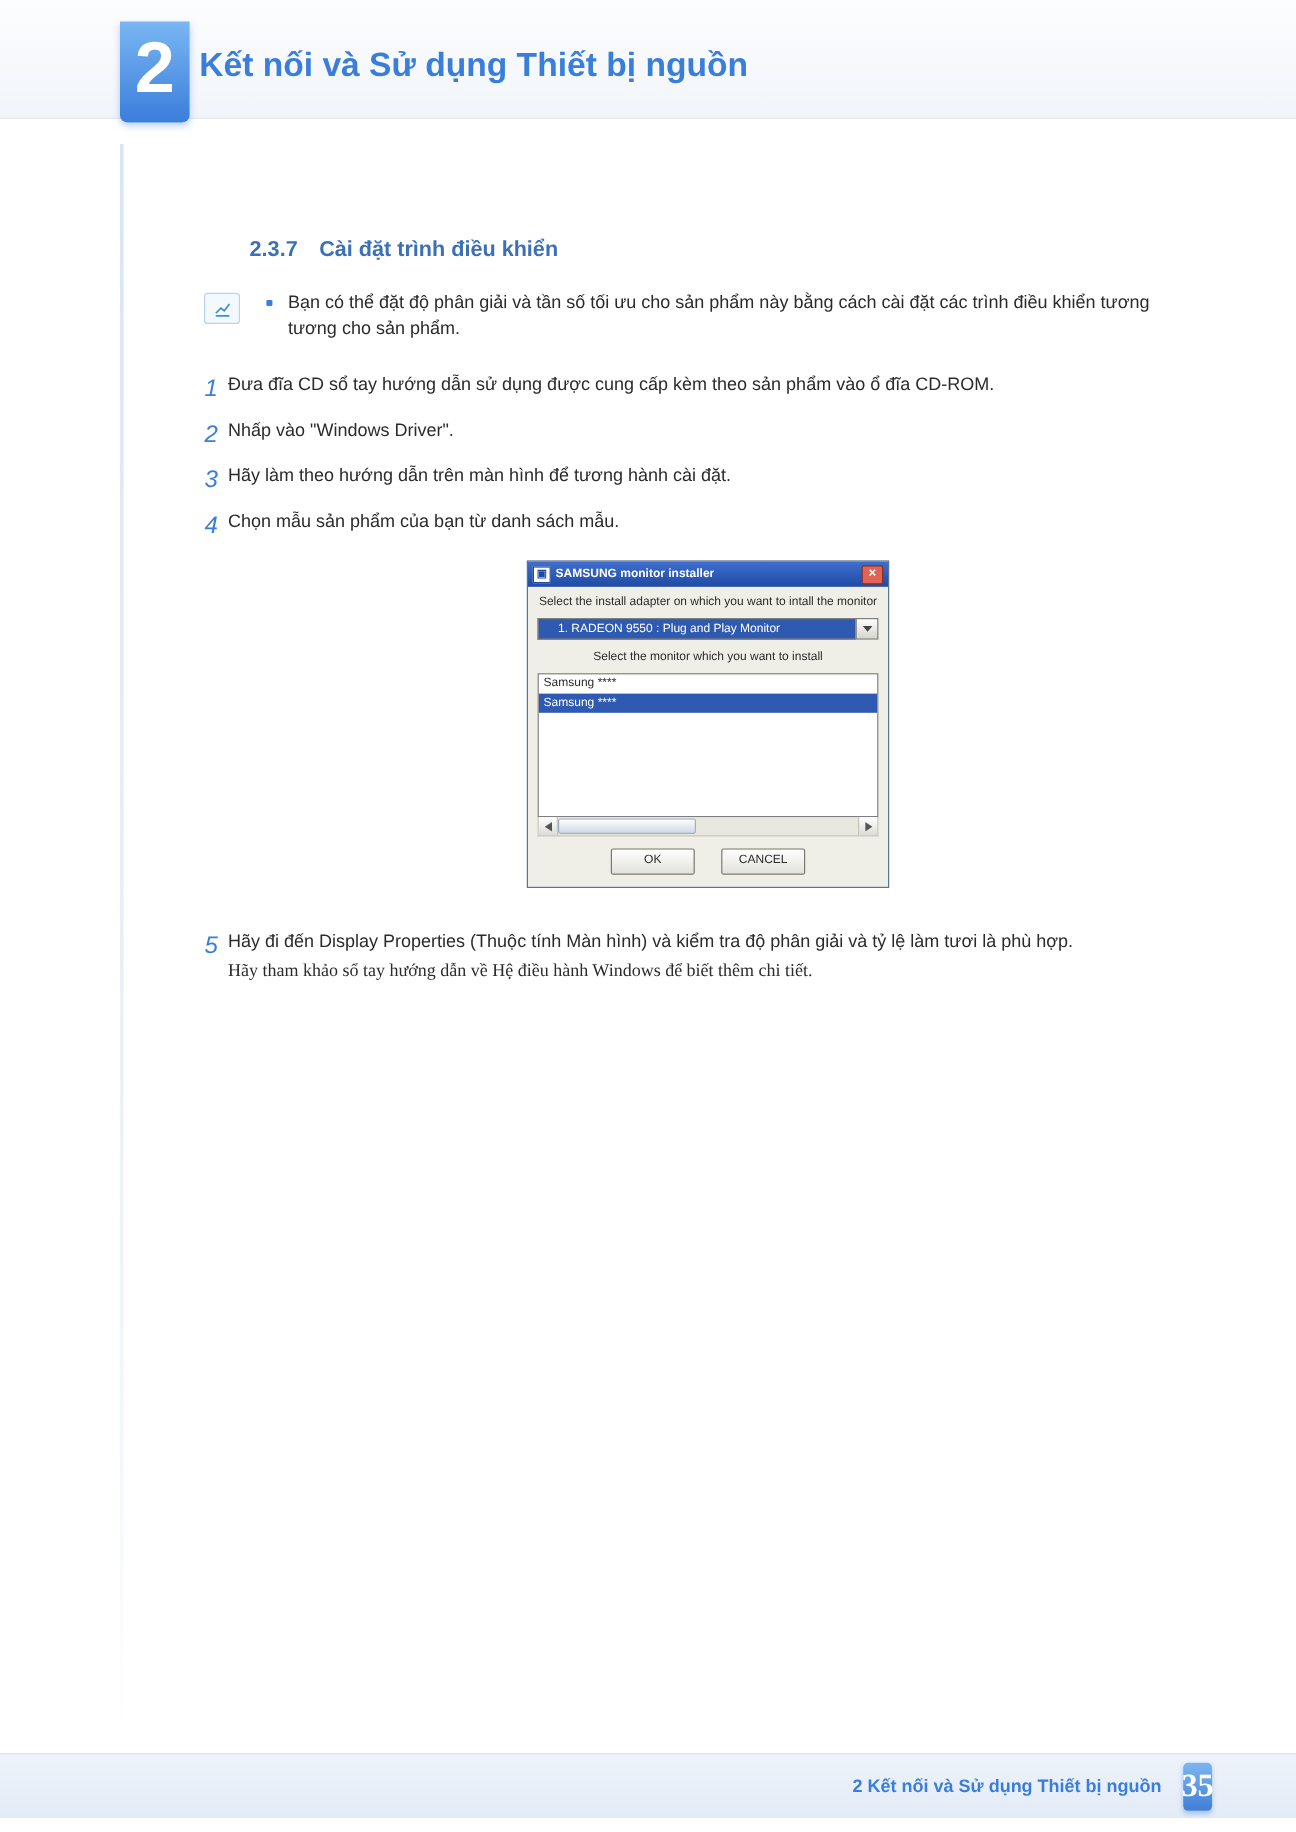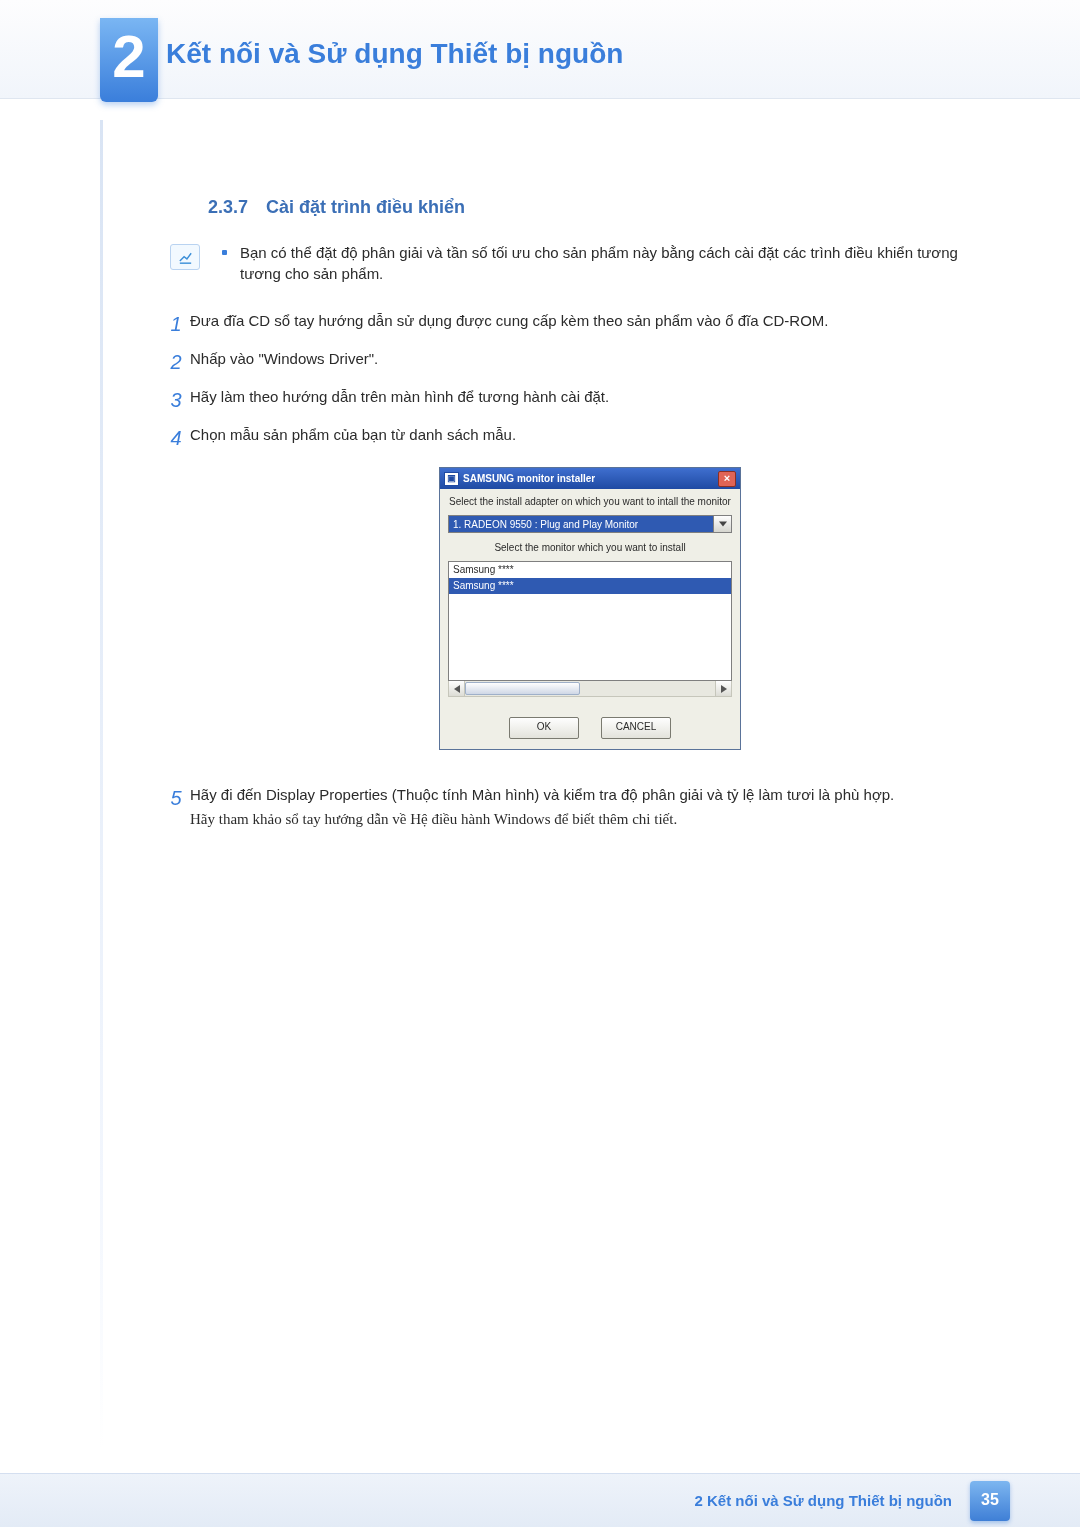--- a/index.html
+++ b/index.html
@@ -197,21 +197,21 @@
   }
   .dlg-combo {
     display: flex;
     margin-bottom: 8px;
     height: 18px;
   }
   .dlg-combo .sel {
     flex: 1;
     background: #2f5ab2;
     color: #fff;
-    padding: 2px 4px;
+    padding: 2px 16px;
     border: 1px solid #7f7f7f;
     border-right: none;
     white-space: nowrap;
     overflow: hidden;
   }
   .dlg-combo .arrow {
     width: 17px;
     background: linear-gradient(#fefefe, #d6d6cf);
     border: 1px solid #7f7f7f;
     display: flex;
@@ -258,21 +258,21 @@
     left: 0; top: 1px; bottom: 1px;
     width: 45%;
     background: linear-gradient(#fefefe, #cfd7e6);
     border: 1px solid #9fb0c9;
     border-radius: 2px;
   }
   .dlg-buttons {
     display: flex;
     justify-content: center;
     gap: 22px;
-    margin-top: 20px;
+    margin-top: 10px;
   }
   .dlg-btn {
     min-width: 68px;
     height: 20px;
     background: linear-gradient(#fefefe, #e3e3db);
     border: 1px solid #7a7a70;
     border-radius: 2px;
     text-align: center;
     line-height: 18px;
   }
@@ -280,48 +280,49 @@
   .step5-extra {
     margin-top: 4px;
     font-family: Liberation Serif, serif;
   }
 
   
   .footer-bar {
     position: absolute;
     left: 0;
     right: 0;
-    bottom: 0;
+    bottom: 12px;
     height: 54px;
     background: linear-gradient(#eef3fa, #e3ebf6);
     border-top: 1px solid #d4dff0;
     display: flex;
     align-items: center;
     justify-content: flex-end;
     padding-right: 70px;
     box-sizing: border-box;
   }
   .footer-chapter {
     color: #3a7edb;
     font-weight: bold;
     font-size: 15px;
     margin-right: 18px;
   }
   .pagebox {
-    width: 40px;
+    width: 24px;
     height: 40px;
     background: linear-gradient(#7db6f0, #3f7fd6);
     color: #fff;
     font-weight: bold;
-    font-size: 16px;
+    font-size: 27px;
     display: flex;
     align-items: center;
     justify-content: center;
     border-radius: 4px;
     box-shadow: 0 2px 4px rgba(63,127,214,.4);
+    font-family: Liberation Serif, serif;
   }
 </style>
 </head>
 <body>
 
 <div class="page">
 
   <div class="head-bar">
     <div class="chapter-box">2</div>
     <div class="chapter-title">Kết nối và Sử dụng Thiết bị nguồn</div>

